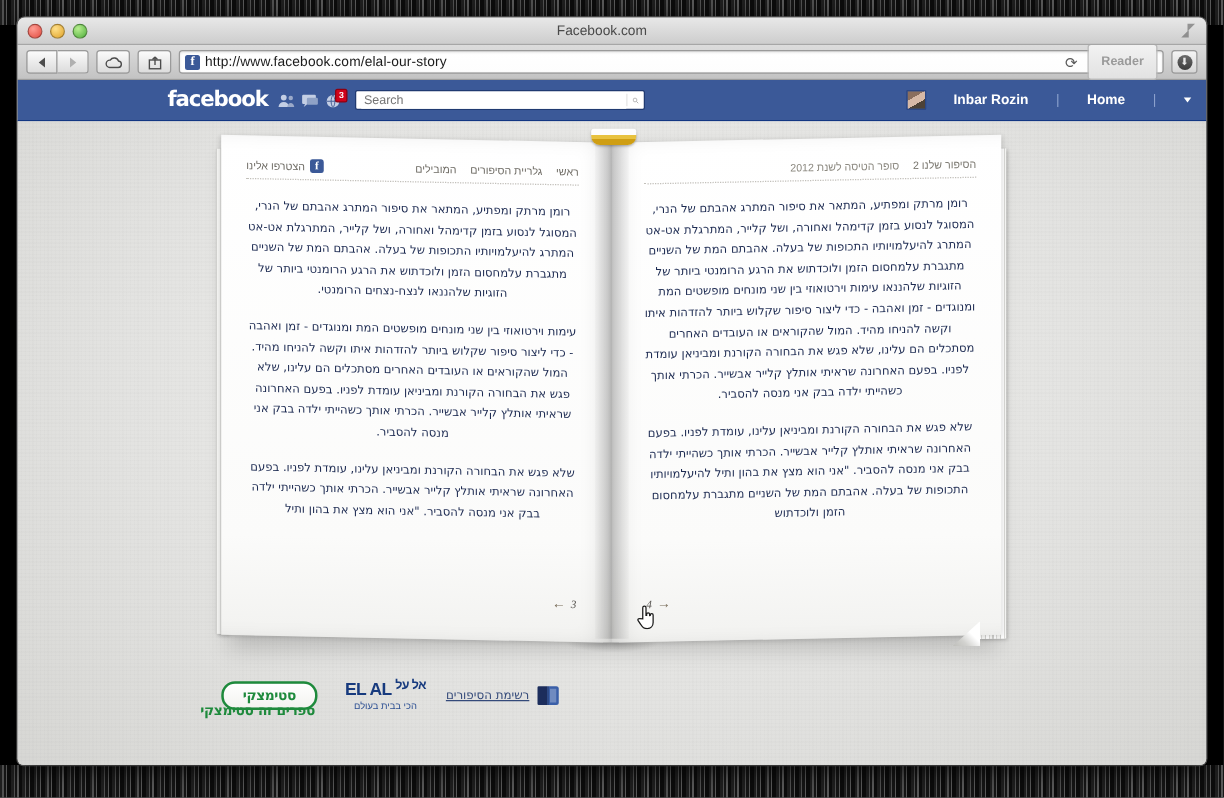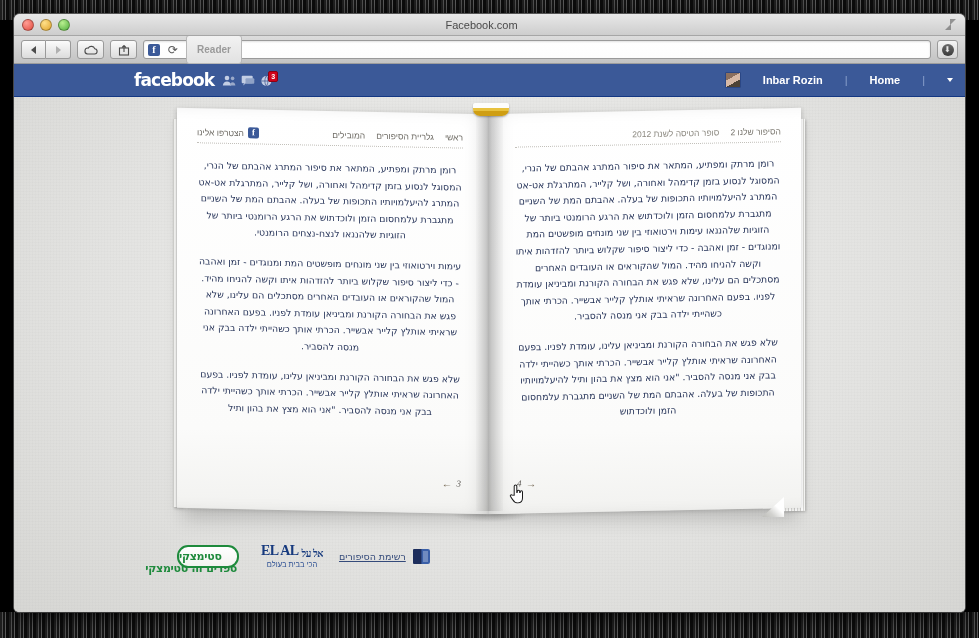--- a/index.html
+++ b/index.html
@@ -342,40 +342,40 @@
   }
 
   
   .footer {
     position: absolute; left: 163px; right: 0; top: 436px;
     width: 626px; height: 46px;
     display: flex; align-items: center;
   }
   .logos { display: flex; align-items: center; gap: 22px; }
   .steimatzky {
-    width: 62px; height: 23px;
+    width: 77px; height: 23px;
     background: linear-gradient(#ffffff, #f3f3f0);
     border: 2px solid #1e8a3c; border-radius: 11px;
-    display: flex; align-items: center; justify-content: flex-start;
+    display: flex; align-items: center; justify-content: center;
     position: relative;
   }
   .steimatzky span {
     font-size: 11px; font-weight: bold; color: #1e8a3c;
     direction: rtl; font-family: "DejaVu Sans", sans-serif; letter-spacing: -.3px;
   }
   .steim-sub {
     position: absolute; bottom: -9px; left: 0; right: 0;
     text-align: center; font-size: 5px; color: #4a4a48;
     direction: rtl; white-space: nowrap;
   }
   .elal { display: flex; flex-direction: column; align-items: center; gap: 1px; }
   .elal-top {
-    display: flex; align-items: flex-end; gap: 3px;
+    display: flex; align-items: flex-start; gap: 3px;
     font-size: 14px; font-weight: bold; color: #173a7e;
-    font-family: Liberation Serif, serif; letter-spacing: -.5px;
+    font-family: Liberation Sans, sans-serif; letter-spacing: -.5px;
   }
   .elal-heb { direction: rtl; font-size: 10px; color: #173a7e; font-weight: bold; }
   .elal-sub { font-size: 7.5px; color: #2c4f93; direction: rtl; }
 
   .footer-right {
     margin-right: 0; margin-left: 16px;
     display: flex; align-items: center; gap: 7px;
     direction: rtl;
     margin-inline-start: auto;
   }
@@ -430,20 +430,21 @@
       </div>
       <div class="tb-btn single">
         <svg width="12" height="12" viewBox="0 0 12 12">
           <rect x="1.5" y="4" width="9" height="7" fill="none" stroke="#4c4c4c" stroke-width="1.1"></rect>
           <path d="M6 8V1.5M6 1.5 4 3.6M6 1.5 8 3.6" fill="none" stroke="#4c4c4c" stroke-width="1.1"></path>
         </svg>
       </div>
 
       <div class="addressbar">
         <div class="fav">f</div>
+        <div class="url">http://www.facebook.com/elal-our-story</div>
         <div class="reload">⟳</div>
         <div class="reader-btn">Reader</div>
       </div>
 
       <div class="dl-btn">
         <div class="dl-dot">⬇</div>
       </div>
     </div>
 
     <div class="fb-bar">
@@ -467,20 +468,29 @@
         </div>
         <div class="fb-ico">
           <svg width="14" height="13" viewBox="0 0 14 13">
             <circle cx="6.4" cy="7" r="5" fill="#c3cee4"></circle>
             <path d="M1.4 7h10M6.4 2c2 2.2 2 7.8 0 10M6.4 2c-2 2.2-2 7.8 0 10" fill="none" stroke="#4a6096" stroke-width=".8"></path>
           </svg>
           <span class="badge">3</span>
         </div>
       </div>
 
+      <div class="fb-search">
+        <input type="text" placeholder="Search" style="">
+        <span class="search-ico">
+          <svg width="9" height="9" viewBox="0 0 10 10">
+            <circle cx="4" cy="4" r="3" fill="none" stroke="#5a5a5a" stroke-width="1.2"></circle>
+            <path d="M6.3 6.3 9.3 9.3" stroke="#5a5a5a" stroke-width="1.4"></path>
+          </svg>
+        </span>
+      </div>
 
       <div class="fb-right">
         <div class="avatar"></div>
         <span>Inbar Rozin</span>
         <span class="sep">|</span>
         <span>Home</span>
         <span class="sep">|</span>
         <span class="caret"></span>
       </div>
     </div>

